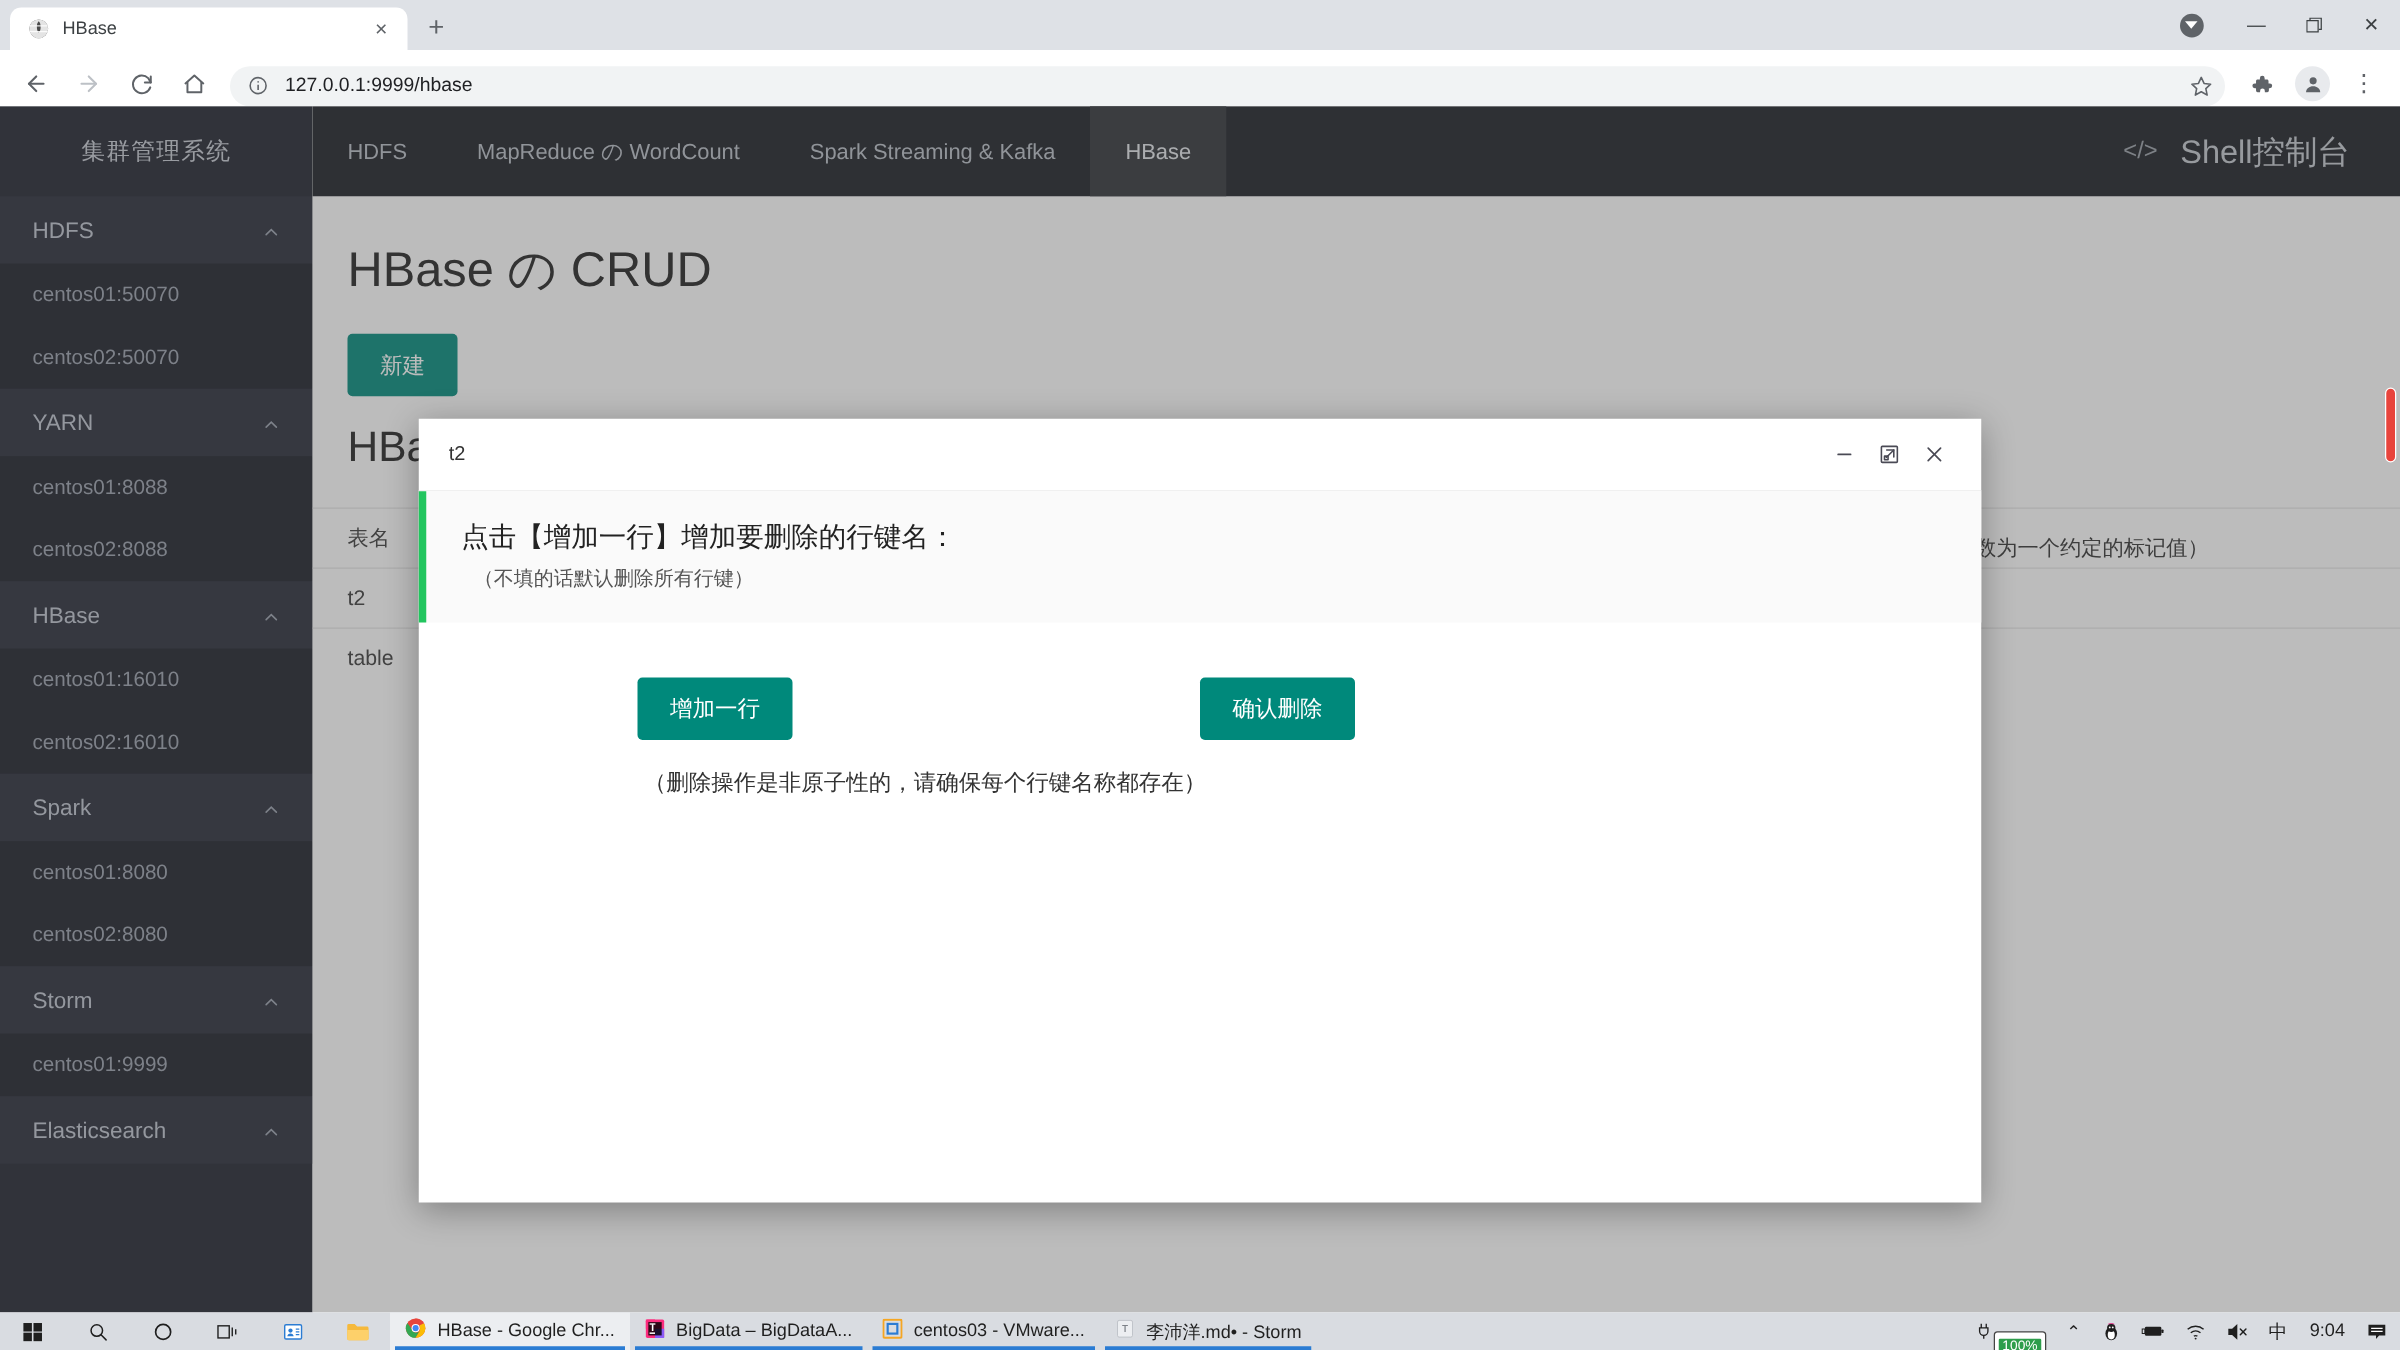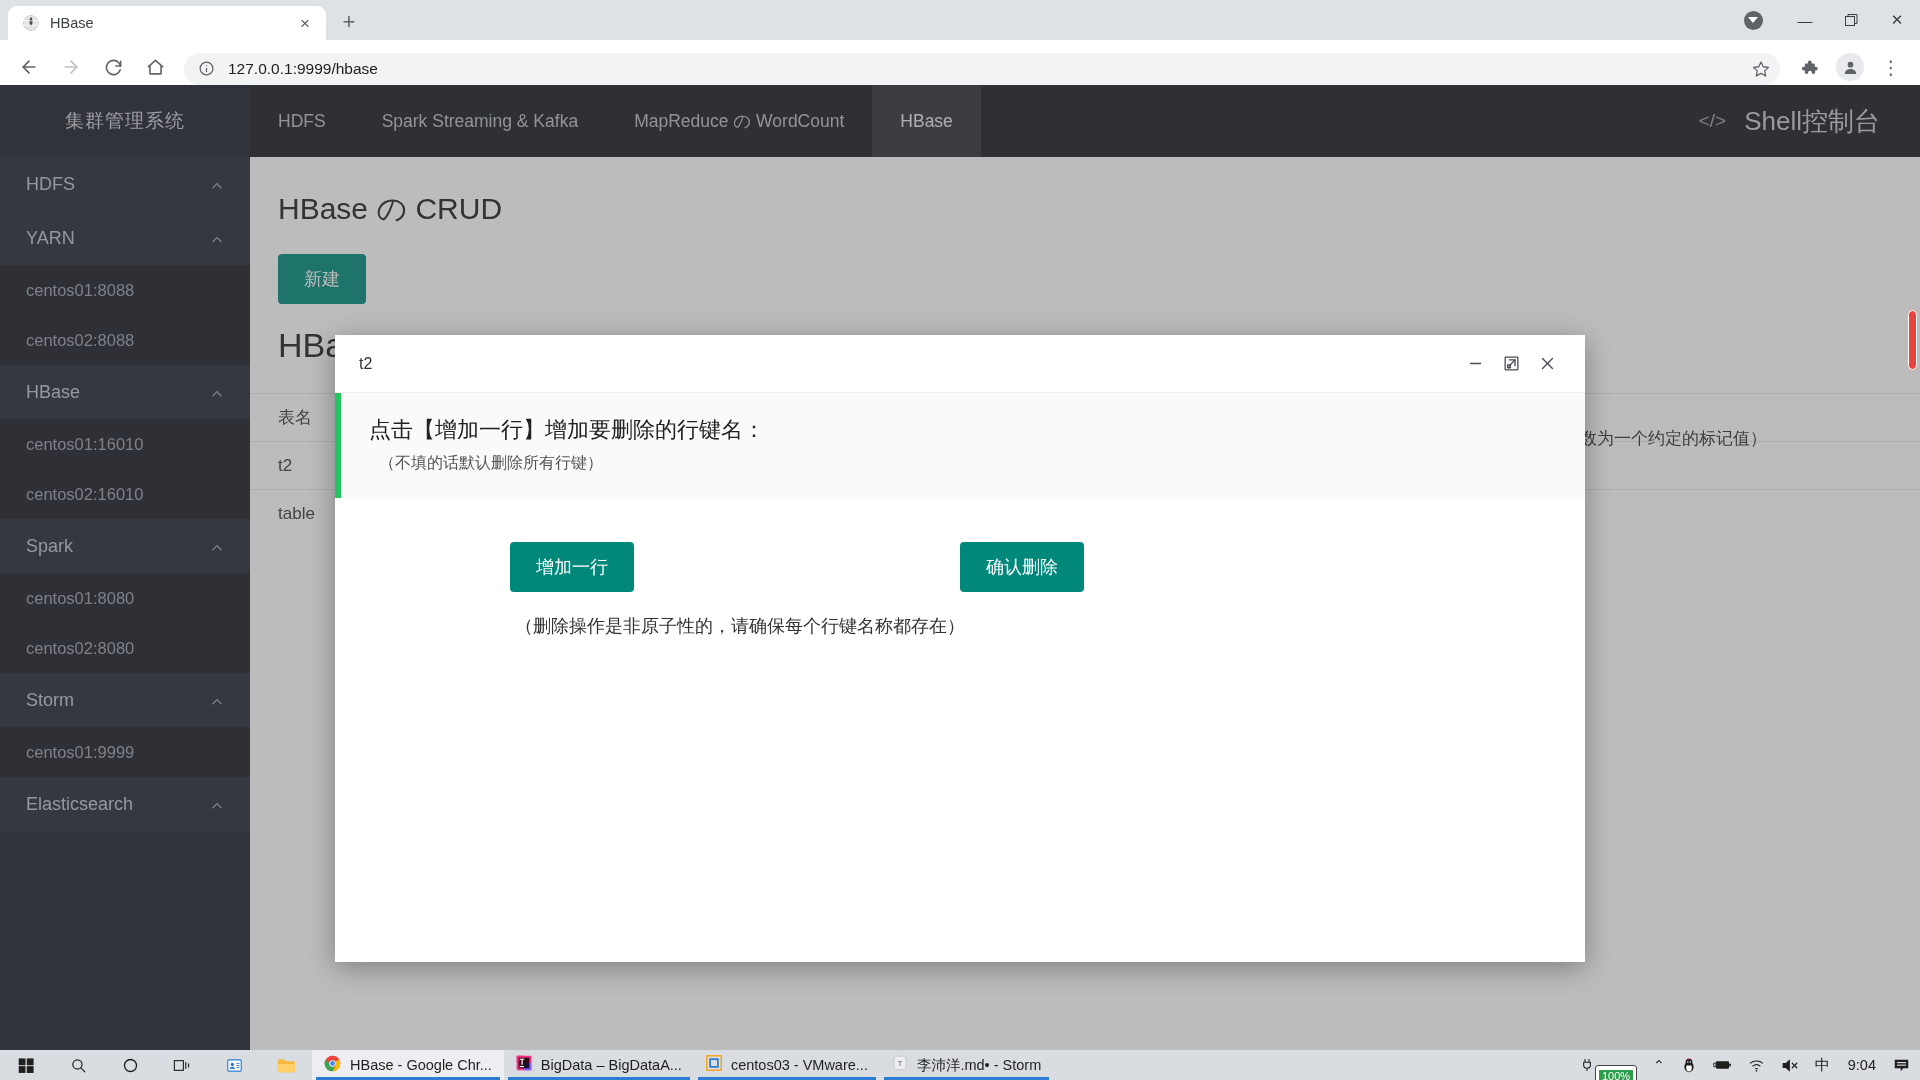--- a/index.html
+++ b/index.html
@@ -70,21 +70,21 @@
   .content { position:absolute; left:250px; top:0; width:1670px; height:965px; background:#fff; }
   .topnav { height:72px; background:#1b1e24; display:flex; align-items:stretch; }
   .nav-item { display:flex; align-items:center; padding:0 28px; color:#b9bec7; font-size:17.5px; }
   .nav-item.active { background:#2f3338; color:#e4e7eb; }
   .nav-spacer { flex:1; }
   .shell-btn { display:flex; align-items:center; padding:0 40px 0 20px; color:#aeb4bd; }
   .shell-code { font-size:19px; margin-right:18px; color:#9aa0a9; }
   .shell-label { font-size:26px; color:#c3c8cf; }
 
   .page-body { position:relative; height:893px; overflow:hidden; }
-  .page-title { font-size:30px; color:#222; font-weight:400; padding:32px 0 0 28px; }
+  .page-title { font-size:39px; color:#222; font-weight:400; padding:32px 0 0 28px; }
   .btn-green {
     background:#00897b; color:#fff; border:none; border-radius:4px;
     font-size:18px; padding:13px 26px; font-family:inherit;
   }
   .btn-row { padding:24px 0 0 28px; display:flex; gap:18px; }
   .section-title { font-size:34px; color:#222; padding:22px 0 0 28px; }
   .hint-tail { position:absolute; left:1330px; top:270px; font-size:17px; color:#333; white-space:nowrap; }
   .tbl { margin:28px 0 0 0; width:100%; }
   .tbl .tr { height:48px; display:flex; align-items:center; border-top:1px solid #e6e6e6; padding-left:28px; }
   .tbl .th { color:#3a3a3a; font-size:17px; }
@@ -235,20 +235,24 @@
       <div class="brand">集群管理系统</div>
 
       <div class="sb-group-head">
         <span>HDFS</span>
         <span class="chev">
           <svg width="14" height="14" viewBox="0 0 24 24" fill="none" stroke="#9aa0ad" stroke-width="2.2" stroke-linecap="round">
               <polyline points="5 15 12 8 19 15"></polyline>
             </svg>
         </span>
       </div>
+      <div class="sb-sub">
+        <div class="sb-item">centos01:50070</div>
+        <div class="sb-item">centos02:50070</div>
+      </div>
 
       <div class="sb-group-head">
         <span>YARN</span>
         <span class="chev">
           <svg width="14" height="14" viewBox="0 0 24 24" fill="none" stroke="#9aa0ad" stroke-width="2.2" stroke-linecap="round">
               <polyline points="5 15 12 8 19 15"></polyline>
             </svg>
         </span>
       </div>
       <div class="sb-sub">
@@ -300,22 +304,22 @@
           <svg width="14" height="14" viewBox="0 0 24 24" fill="none" stroke="#9aa0ad" stroke-width="2.2" stroke-linecap="round">
               <polyline points="5 15 12 8 19 15"></polyline>
             </svg>
         </span>
       </div>
     </div>
 
     <div class="content">
       <div class="topnav">
         <div class="nav-item">HDFS</div>
+        <div class="nav-item">MapReduce の WordCount</div>
         <div class="nav-item">Spark Streaming &amp; Kafka</div>
-        <div class="nav-item">MapReduce の WordCount</div>
         <div class="nav-item active">HBase</div>
         <div class="nav-spacer"></div>
         <div class="shell-btn">
           <span class="shell-code">&lt;/&gt;</span>
           <span class="shell-label">Shell控制台</span>
         </div>
       </div>
 
       <div class="page-body">
         <div class="page-title">HBase の CRUD</div>

